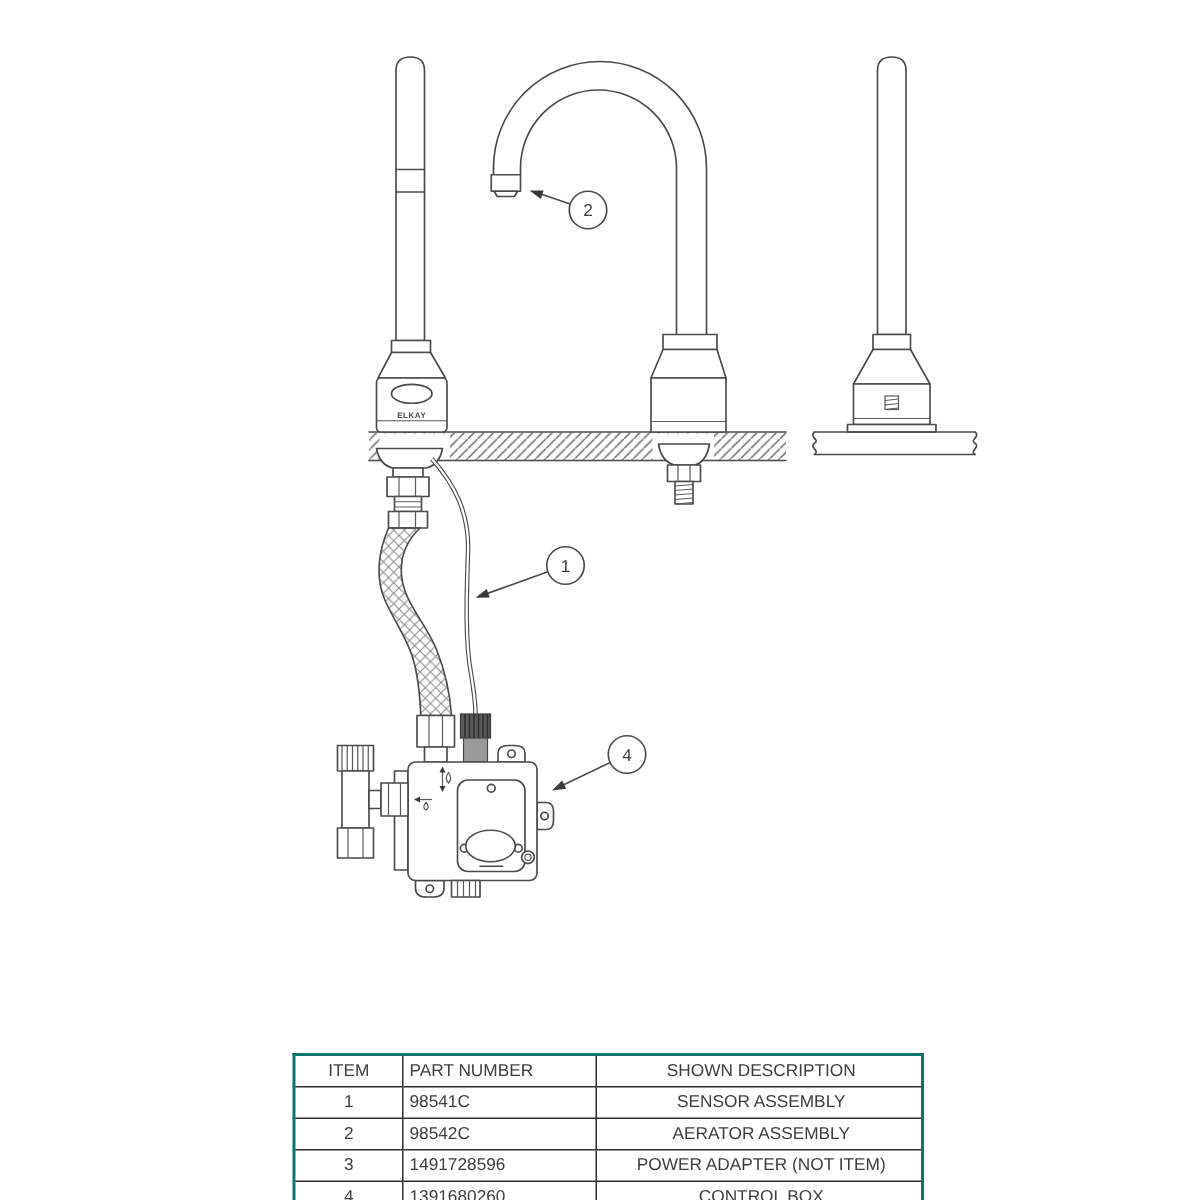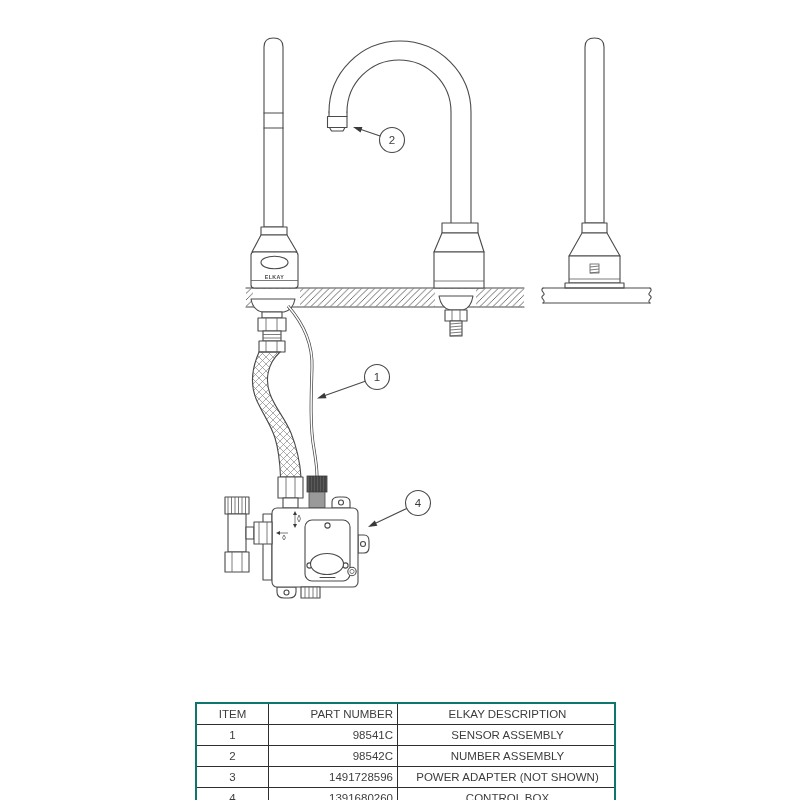--- a/index.html
+++ b/index.html
@@ -18,21 +18,21 @@
               fill:#4a4a4a;text-anchor:middle;letter-spacing:0.4px;}
   .arrowhead{fill:#3a3a3a;stroke:none;}
 
   table.parts{position:absolute;left:195px;top:654px;border-collapse:collapse;
               table-layout:fixed;background:#fff;}
   table.parts td,table.parts th{border:1px solid #2e2e2e;height:20px;
               font-size:11.5px;color:#3d3d3d;font-weight:normal;
               white-space:nowrap;overflow:hidden;padding:0 4px;}
   table.parts{border:2px solid #0f766e;margin-top:48px;}
   .c-item{width:63px;text-align:center;}
-  .c-part{width:120px;text-align:right;}
+  .c-part{width:120px;text-align:left;}
   .c-desc{width:205px;text-align:center;padding-left:7px !important;}
 </style>
 </head>
 <body>
 
 <div class="page">
 
 <svg width="800" height="648" viewBox="0 0 800 648">
   <defs>
     <pattern id="hatch" patternUnits="userSpaceOnUse" width="6.5" height="6.5">
@@ -198,36 +198,36 @@
 <table class="parts">
   <colgroup>
         <col style="width:63px">
         <col style="width:120px">
         <col style="width:205px">
       </colgroup>
   <tbody>
         <tr>
     <th class="c-item">ITEM</th>
     <th class="c-part">PART NUMBER</th>
-    <th class="c-desc" style="text-align:center;">ELKAY DESCRIPTION</th>
+    <th class="c-desc" style="text-align:center;">SHOWN DESCRIPTION</th>
   </tr>
   <tr>
     <td class="c-item">1</td>
     <td class="c-part">98541C</td>
     <td class="c-desc">SENSOR ASSEMBLY</td>
   </tr>
   <tr>
     <td class="c-item">2</td>
     <td class="c-part">98542C</td>
-    <td class="c-desc">NUMBER ASSEMBLY</td>
+    <td class="c-desc">AERATOR ASSEMBLY</td>
   </tr>
   <tr>
     <td class="c-item">3</td>
     <td class="c-part">1491728596</td>
-    <td class="c-desc">POWER ADAPTER (NOT SHOWN)</td>
+    <td class="c-desc">POWER ADAPTER (NOT ITEM)</td>
   </tr>
   <tr>
     <td class="c-item">4</td>
     <td class="c-part">1391680260</td>
     <td class="c-desc">CONTROL BOX</td>
   </tr>
 </tbody>
     </table>
 
 </div>

